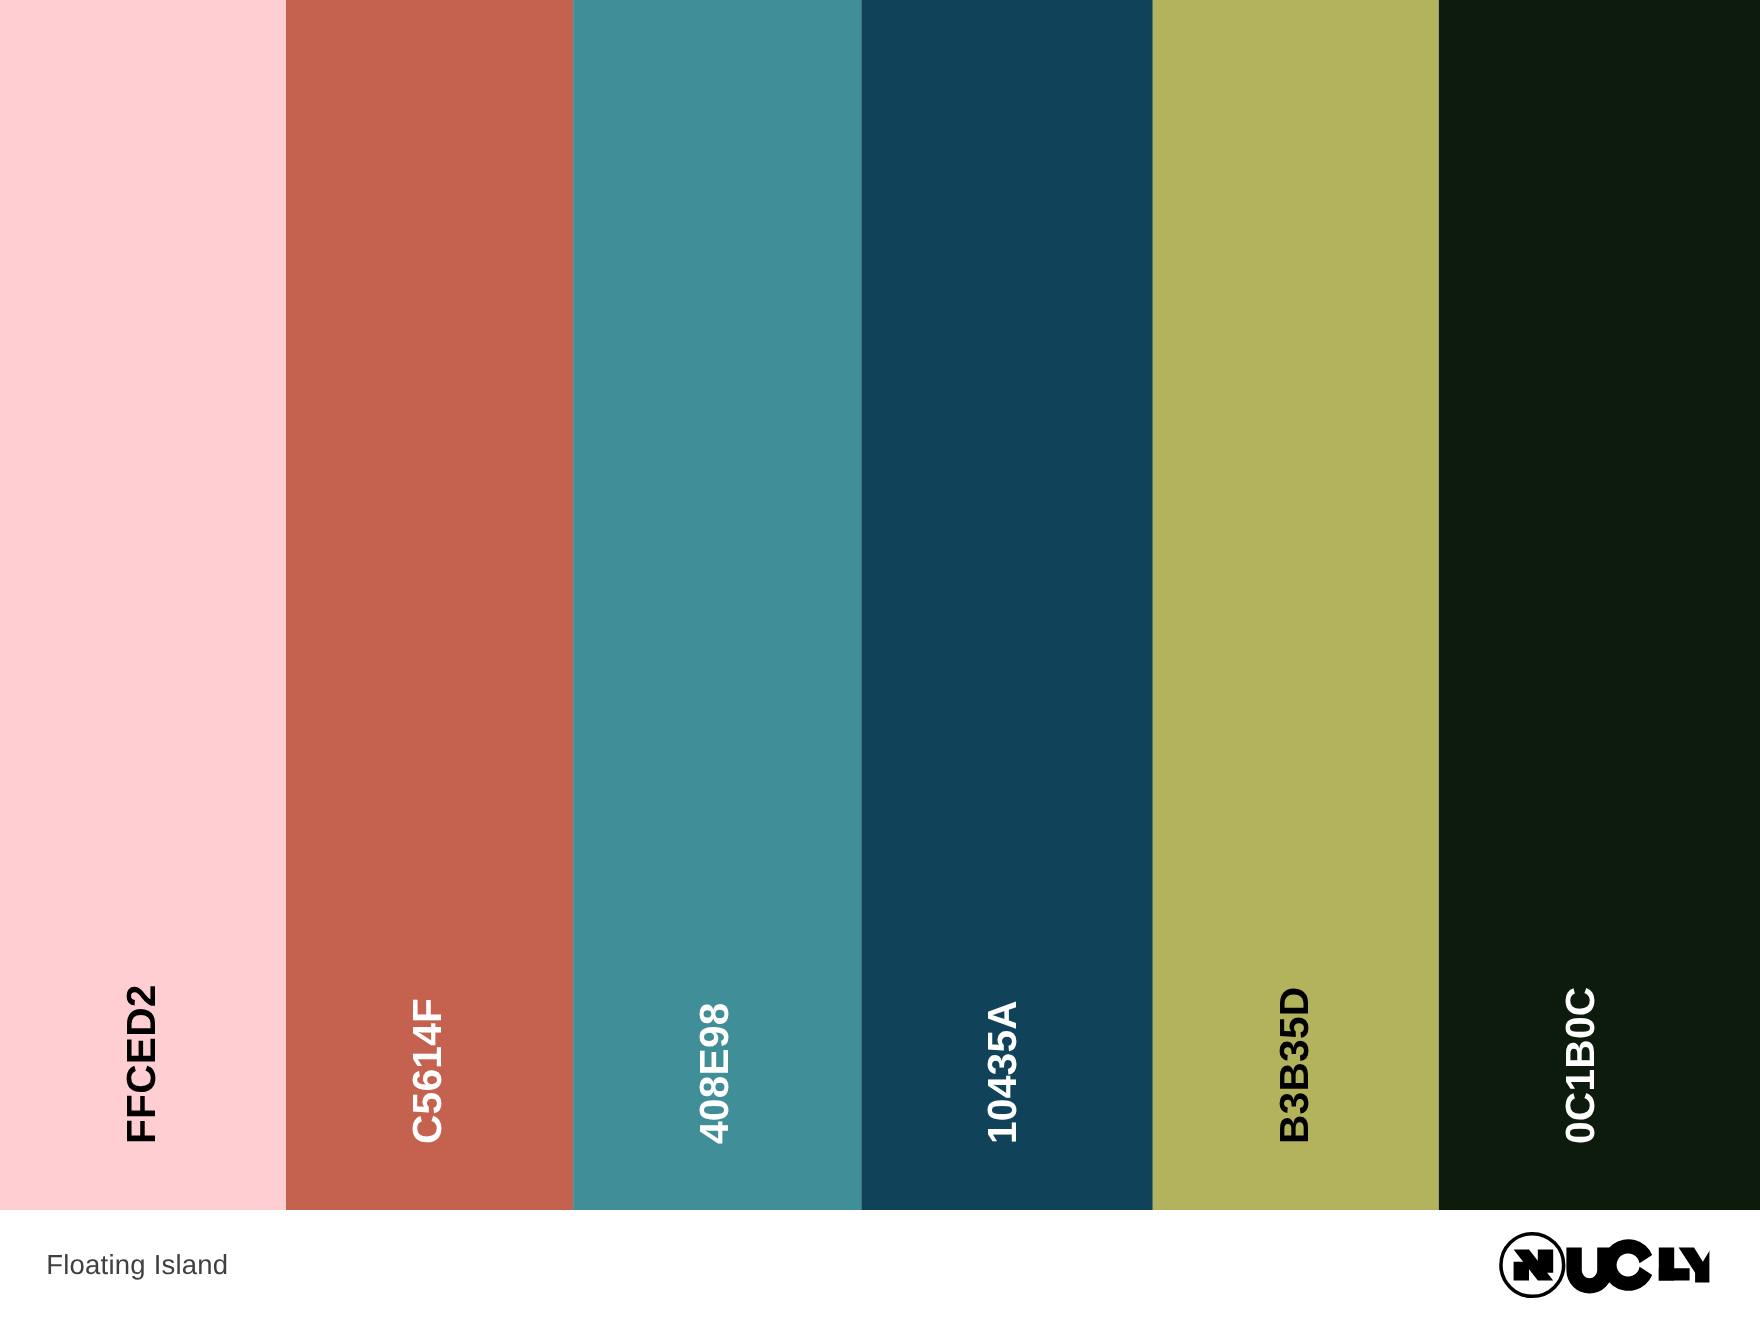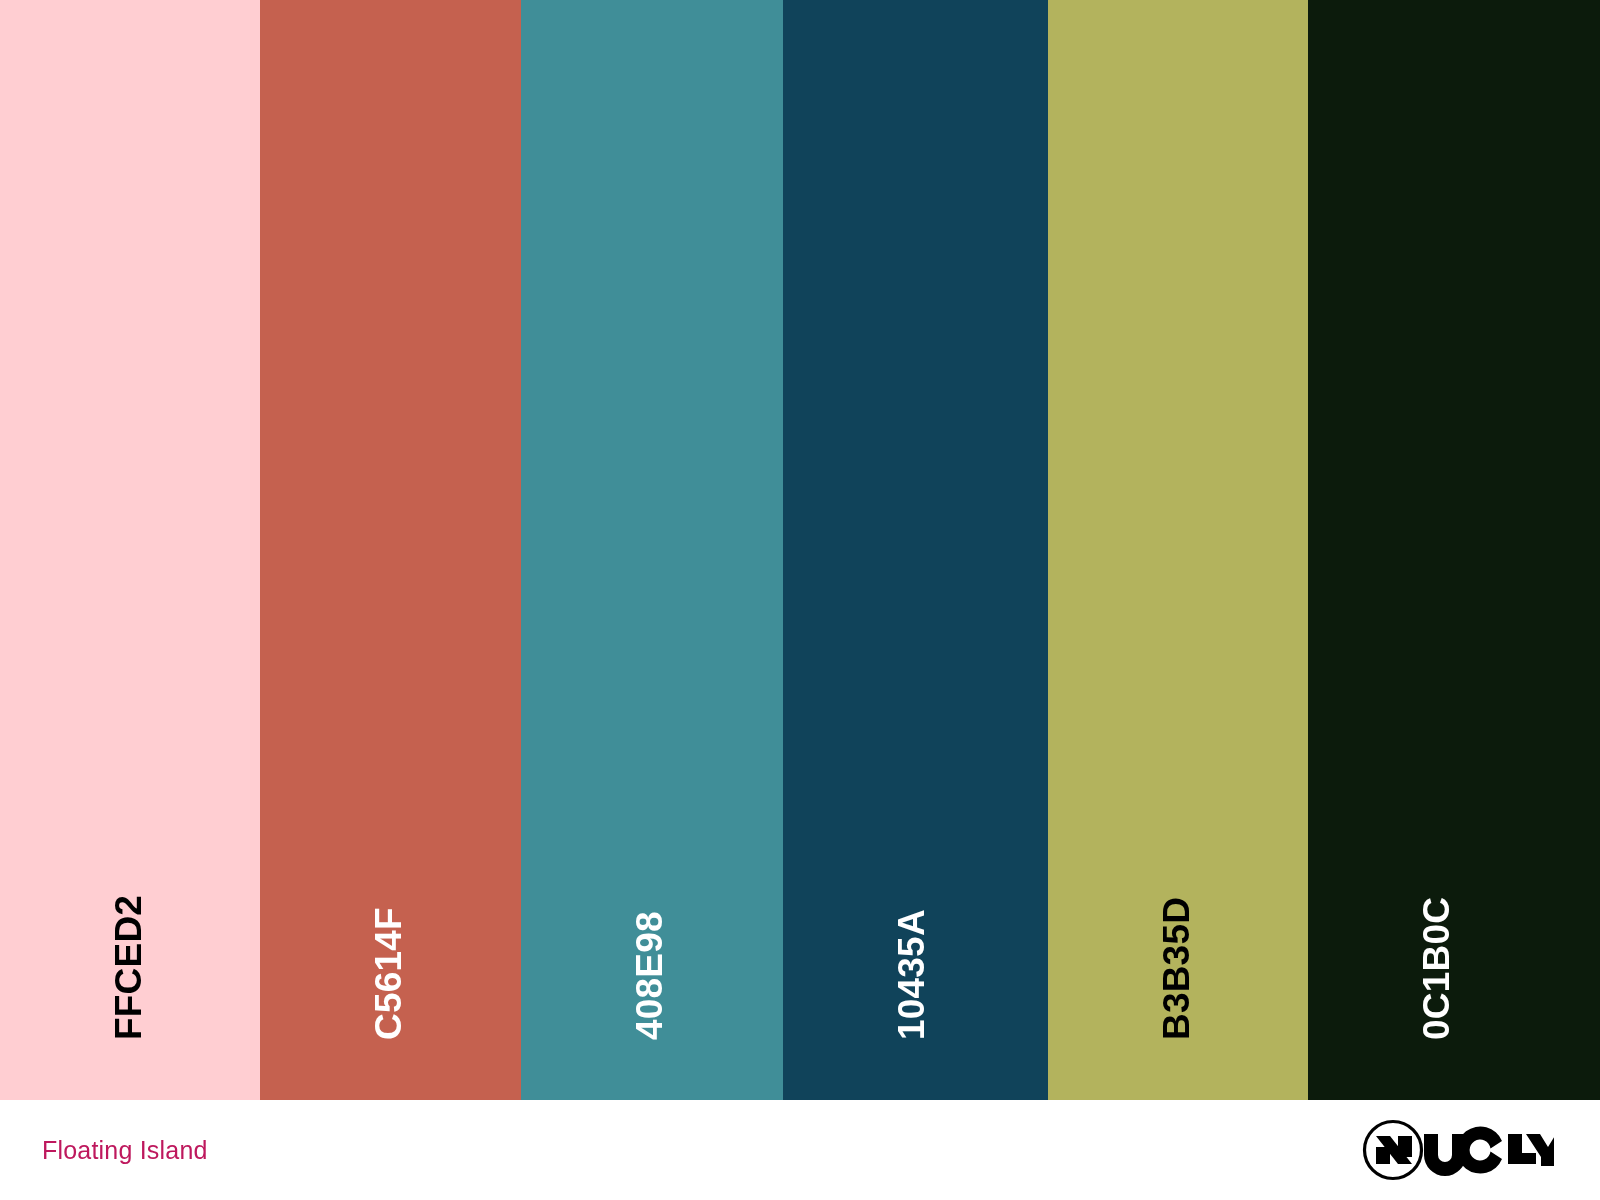--- a/index.html
+++ b/index.html
@@ -65,21 +65,21 @@
     flex-direction: row;
     align-items: center;
     justify-content: space-between;
     box-sizing: border-box;
     padding: 0 46px 0 42px;
   }
 
   .palette-name {
     font-family: "Liberation Sans", sans-serif;
     font-size: 25px;
-    color: #be185d;
+    color: #404040;
     letter-spacing: 0.2px;
     line-height: 1;
   }
 
   .brand-logo {
     display: flex;
     flex-direction: row;
     align-items: center;
     height: 64px;
   }

